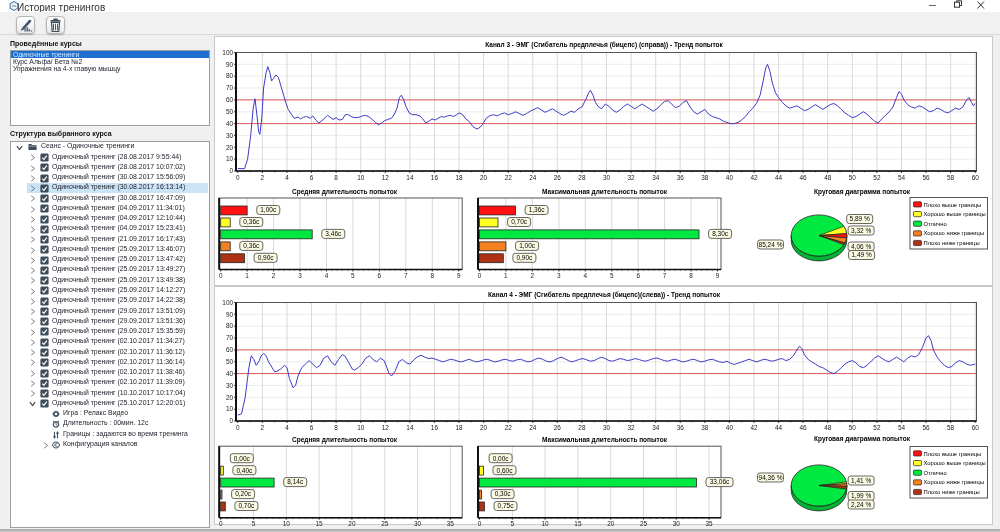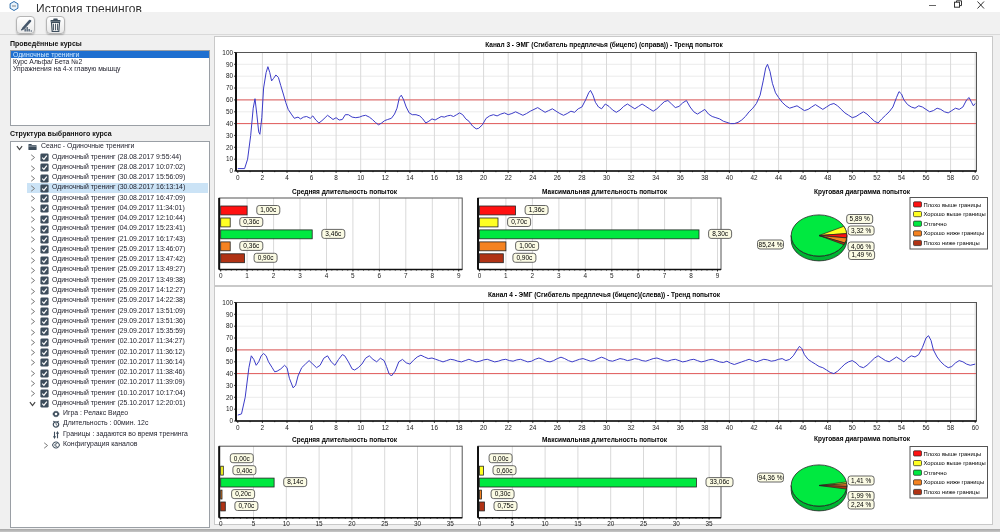--- a/index.html
+++ b/index.html
@@ -9,21 +9,21 @@
 .bl { font: 6.5px "Liberation Sans",sans-serif; fill:#000; }
 .lg { font: 5.8px "Liberation Sans",sans-serif; fill:#000; }
 .panel-label { position:absolute; font-size:7.0px; font-weight:bold; color:#111; white-space:nowrap; }
 .group { position:absolute; left:214px; width:779px; background:#fff; border:1px solid #c9c9c9; }
 </style></head><body>
 <div class="abs" style="left:0;top:0;width:1000px;height:11.5px;background:#ffffff"></div>
 <svg class="abs" style="left:9px;top:1px" width="10" height="10" viewBox="0 0 20 20">
     <path d="M10 1 L17.8 5.5 L17.8 14.5 L10 19 L2.2 14.5 L2.2 5.5 Z" fill="#e8f2fb" stroke="#2f6fae" stroke-width="2"></path>
     <line x1="6" y1="10" x2="14" y2="10" stroke="#8b9298" stroke-width="2.4"></line>
   </svg>
-<div class="abs" style="left:36px;top:1.5px;font-size:12px;color:#333">История тренингов</div>
+<div class="abs" style="left:17px;top:1.5px;font-size:10px;color:#333">История тренингов</div>
 <svg class="abs" style="left:925px;top:0" width="70" height="11" viewBox="0 0 70 11">
     <line x1="4" y1="5.5" x2="11" y2="5.5" stroke="#666" stroke-width="1"></line>
     <rect x="29.5" y="2.2" width="5" height="5" fill="none" stroke="#333" stroke-width="1"></rect>
     <path d="M31.5 2.2 L31.5 0.8 L36.5 0.8 L36.5 5.6 L34.5 5.6" fill="none" stroke="#333" stroke-width="1"></path>
     <path d="M52.5 1.5 L59 8.5 M59 1.5 L52.5 8.5" stroke="#333" stroke-width="1"></path>
   </svg>
 <div class="abs" style="left:0;top:11.5px;width:1000px;height:23px;background:#f1f1f1;border-bottom:1px solid #d9d9d9"></div>
 <div class="abs" style="left:16px;top:15.5px;width:19px;height:18.5px;background:linear-gradient(#ffffff,#e9e9e9);border:1px solid #b5b5b5;border-radius:4px;box-shadow:0 1px 1.5px rgba(0,0,0,0.25)"><svg width="17" height="16.5" viewBox="0 0 34 33">
       <path d="M10 22 L24 6 Q25.5 4.5 27.5 6 Q29.5 7.5 28 9.5 L14 25 L9 26.5 Z" fill="#45566a"></path>
       <circle cx="9.5" cy="25.5" r="1.6" fill="#45566a"></circle>

